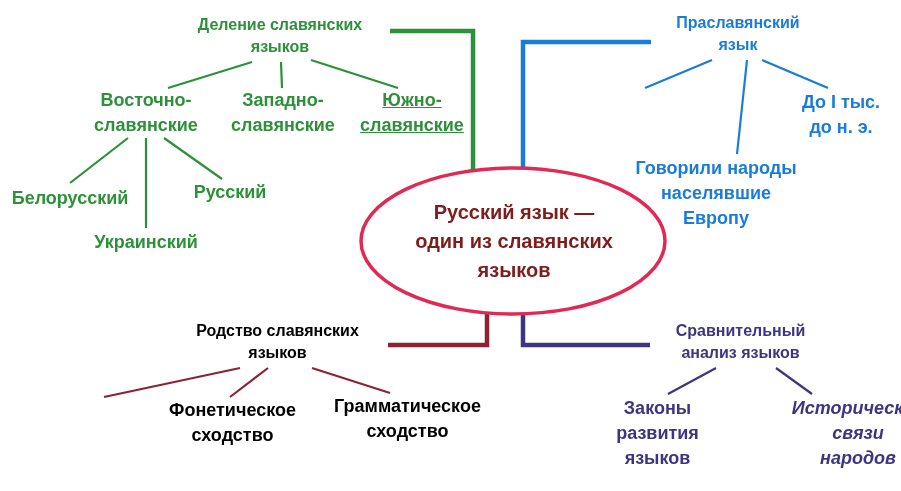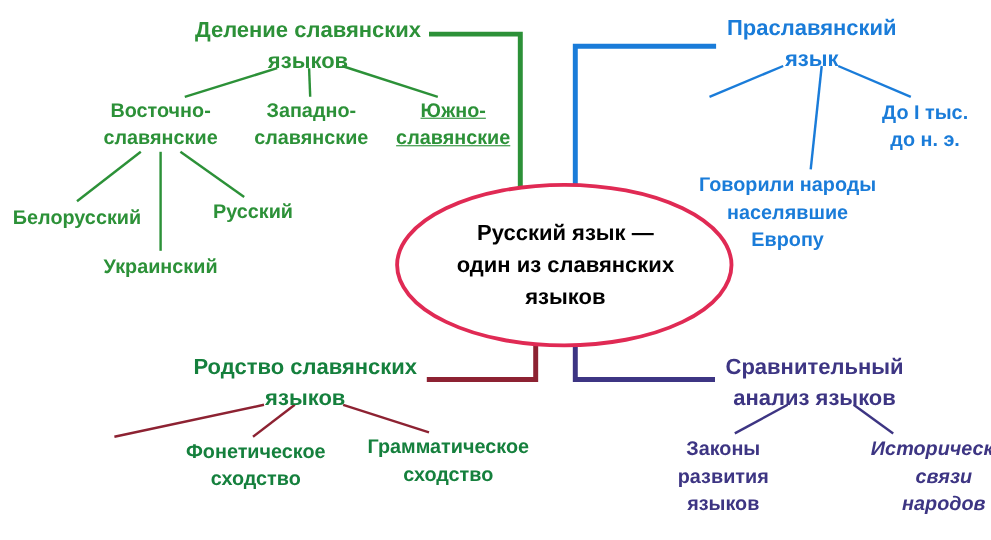--- a/index.html
+++ b/index.html
@@ -17,29 +17,29 @@
     width: 901px; height: 491px;
   }
   .lbl {
     position: absolute;
     white-space: pre-line;
     text-align: center;
     font-weight: bold;
     font-size: 18px;
     line-height: 1.4;
   }
-  .title { font-size: 20px; }
+  .title { font-size: 16px; }
   .green  { color: #2c9138; }
   .blue   { color: #1a7cd9; }
-  .maroon { color: #15803d; }
+  .maroon { color: #000000; }
   .purple { color: #3d3583; }
   .center-label {
     position: absolute;
     left: 375px; top: 198px; width: 278px;
-    color: #000000;
+    color: #7f1d1d;
     font-weight: bold;
     font-size: 20px;
     line-height: 1.45;
     text-align: center;
     white-space: pre-line;
   }
   .s-green  { stroke: #2c9138; }
   .s-blue   { stroke: #1a7cd9; }
   .s-maroon { stroke: #8d2232; }
   .s-purple { stroke: #3d3583; }

